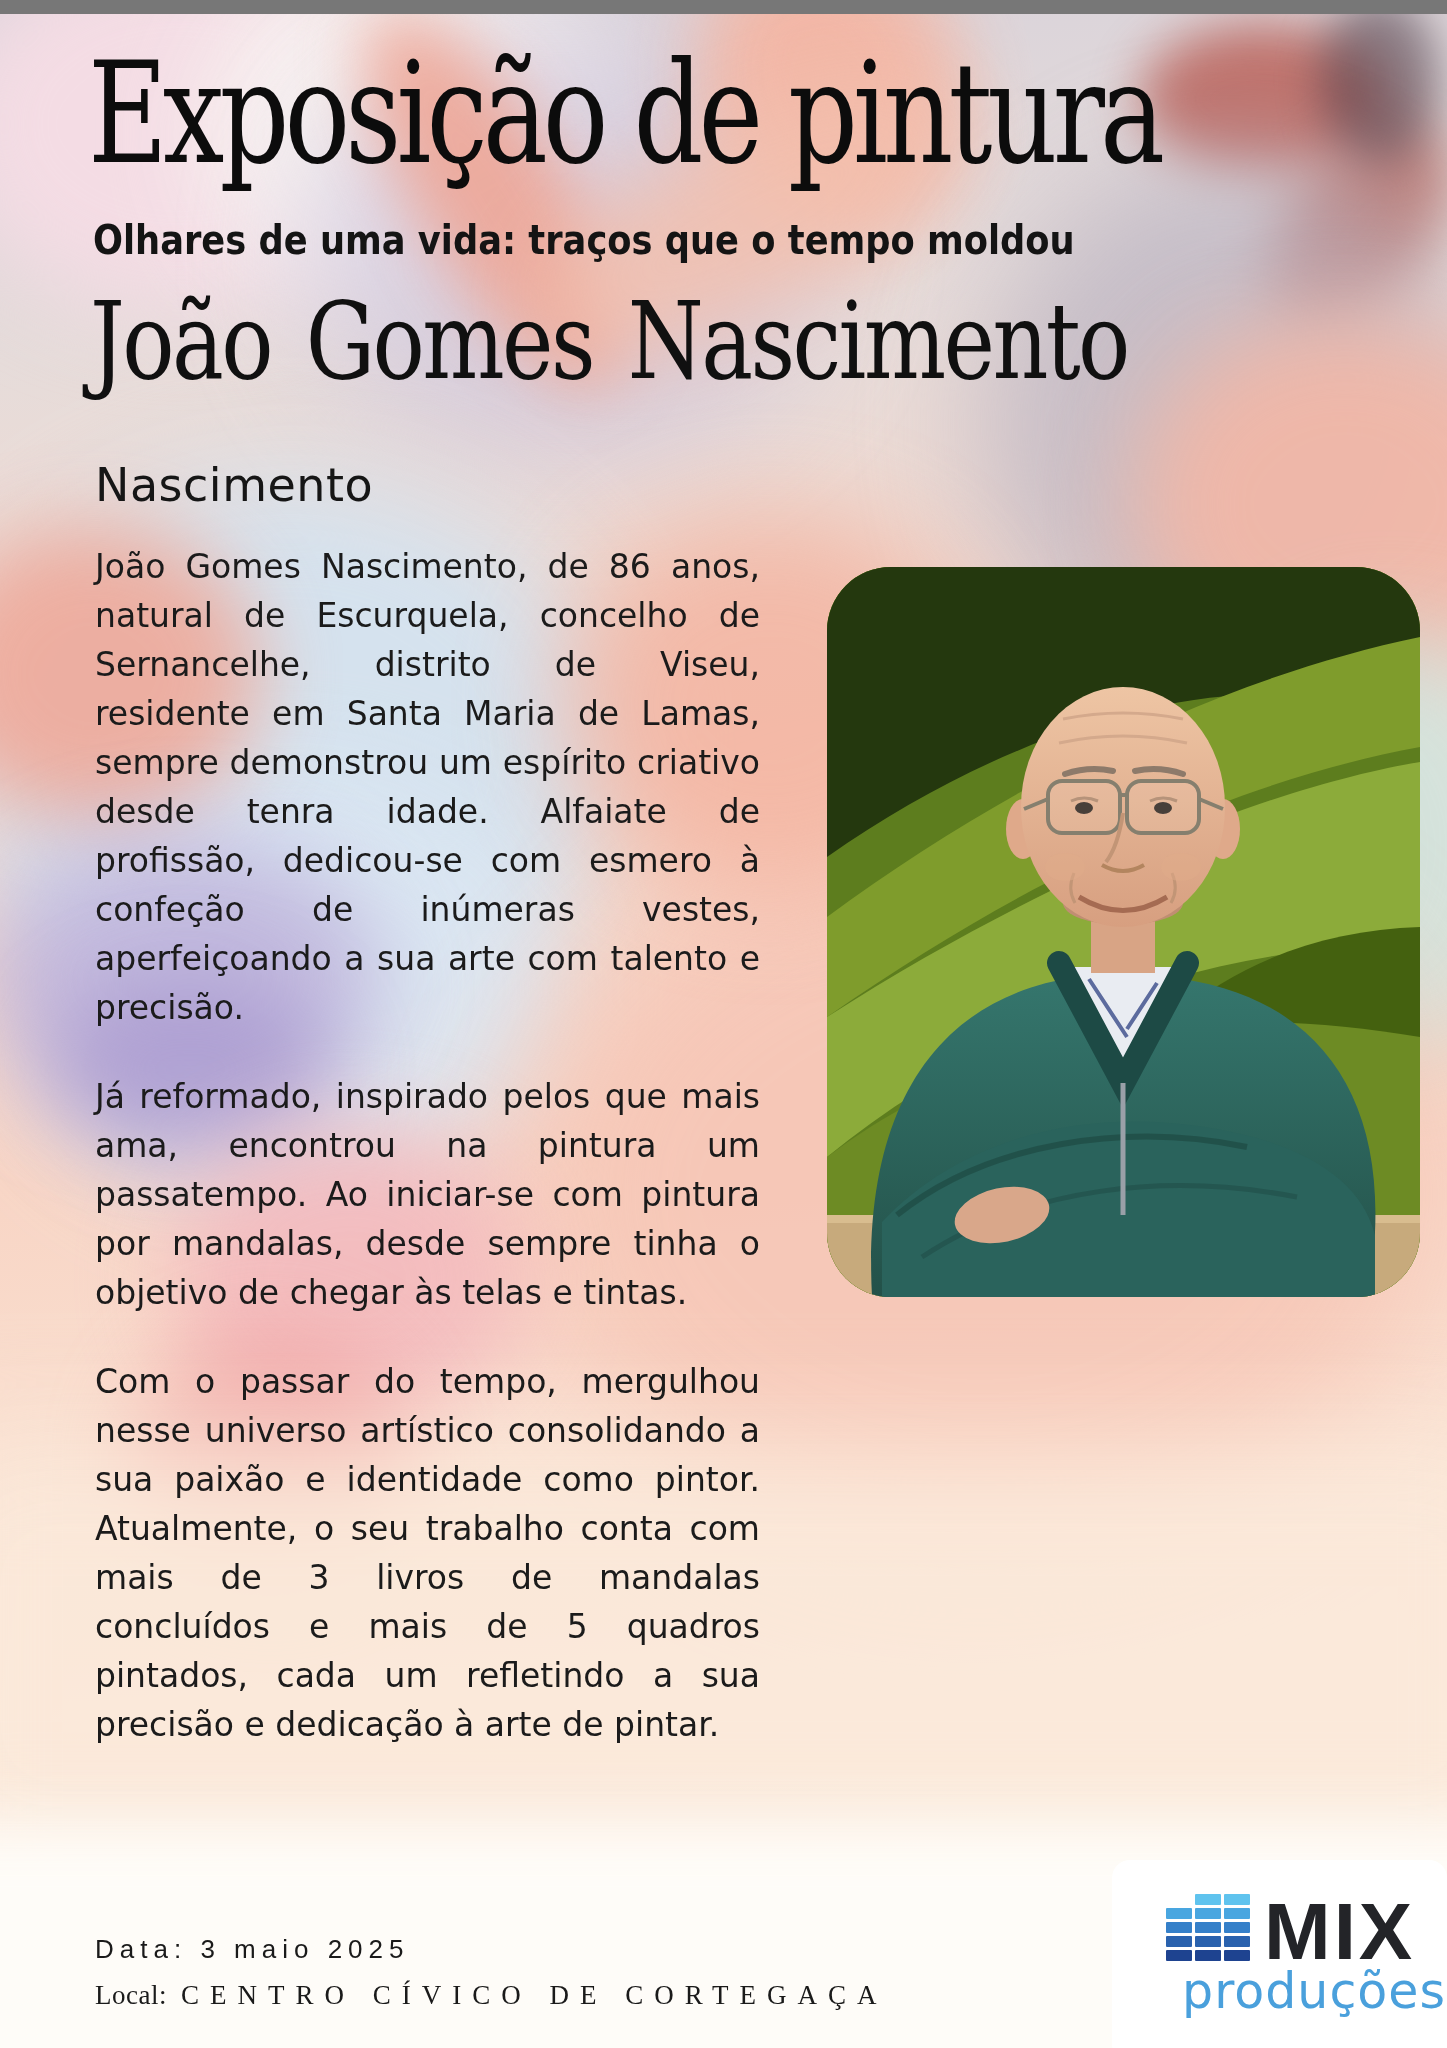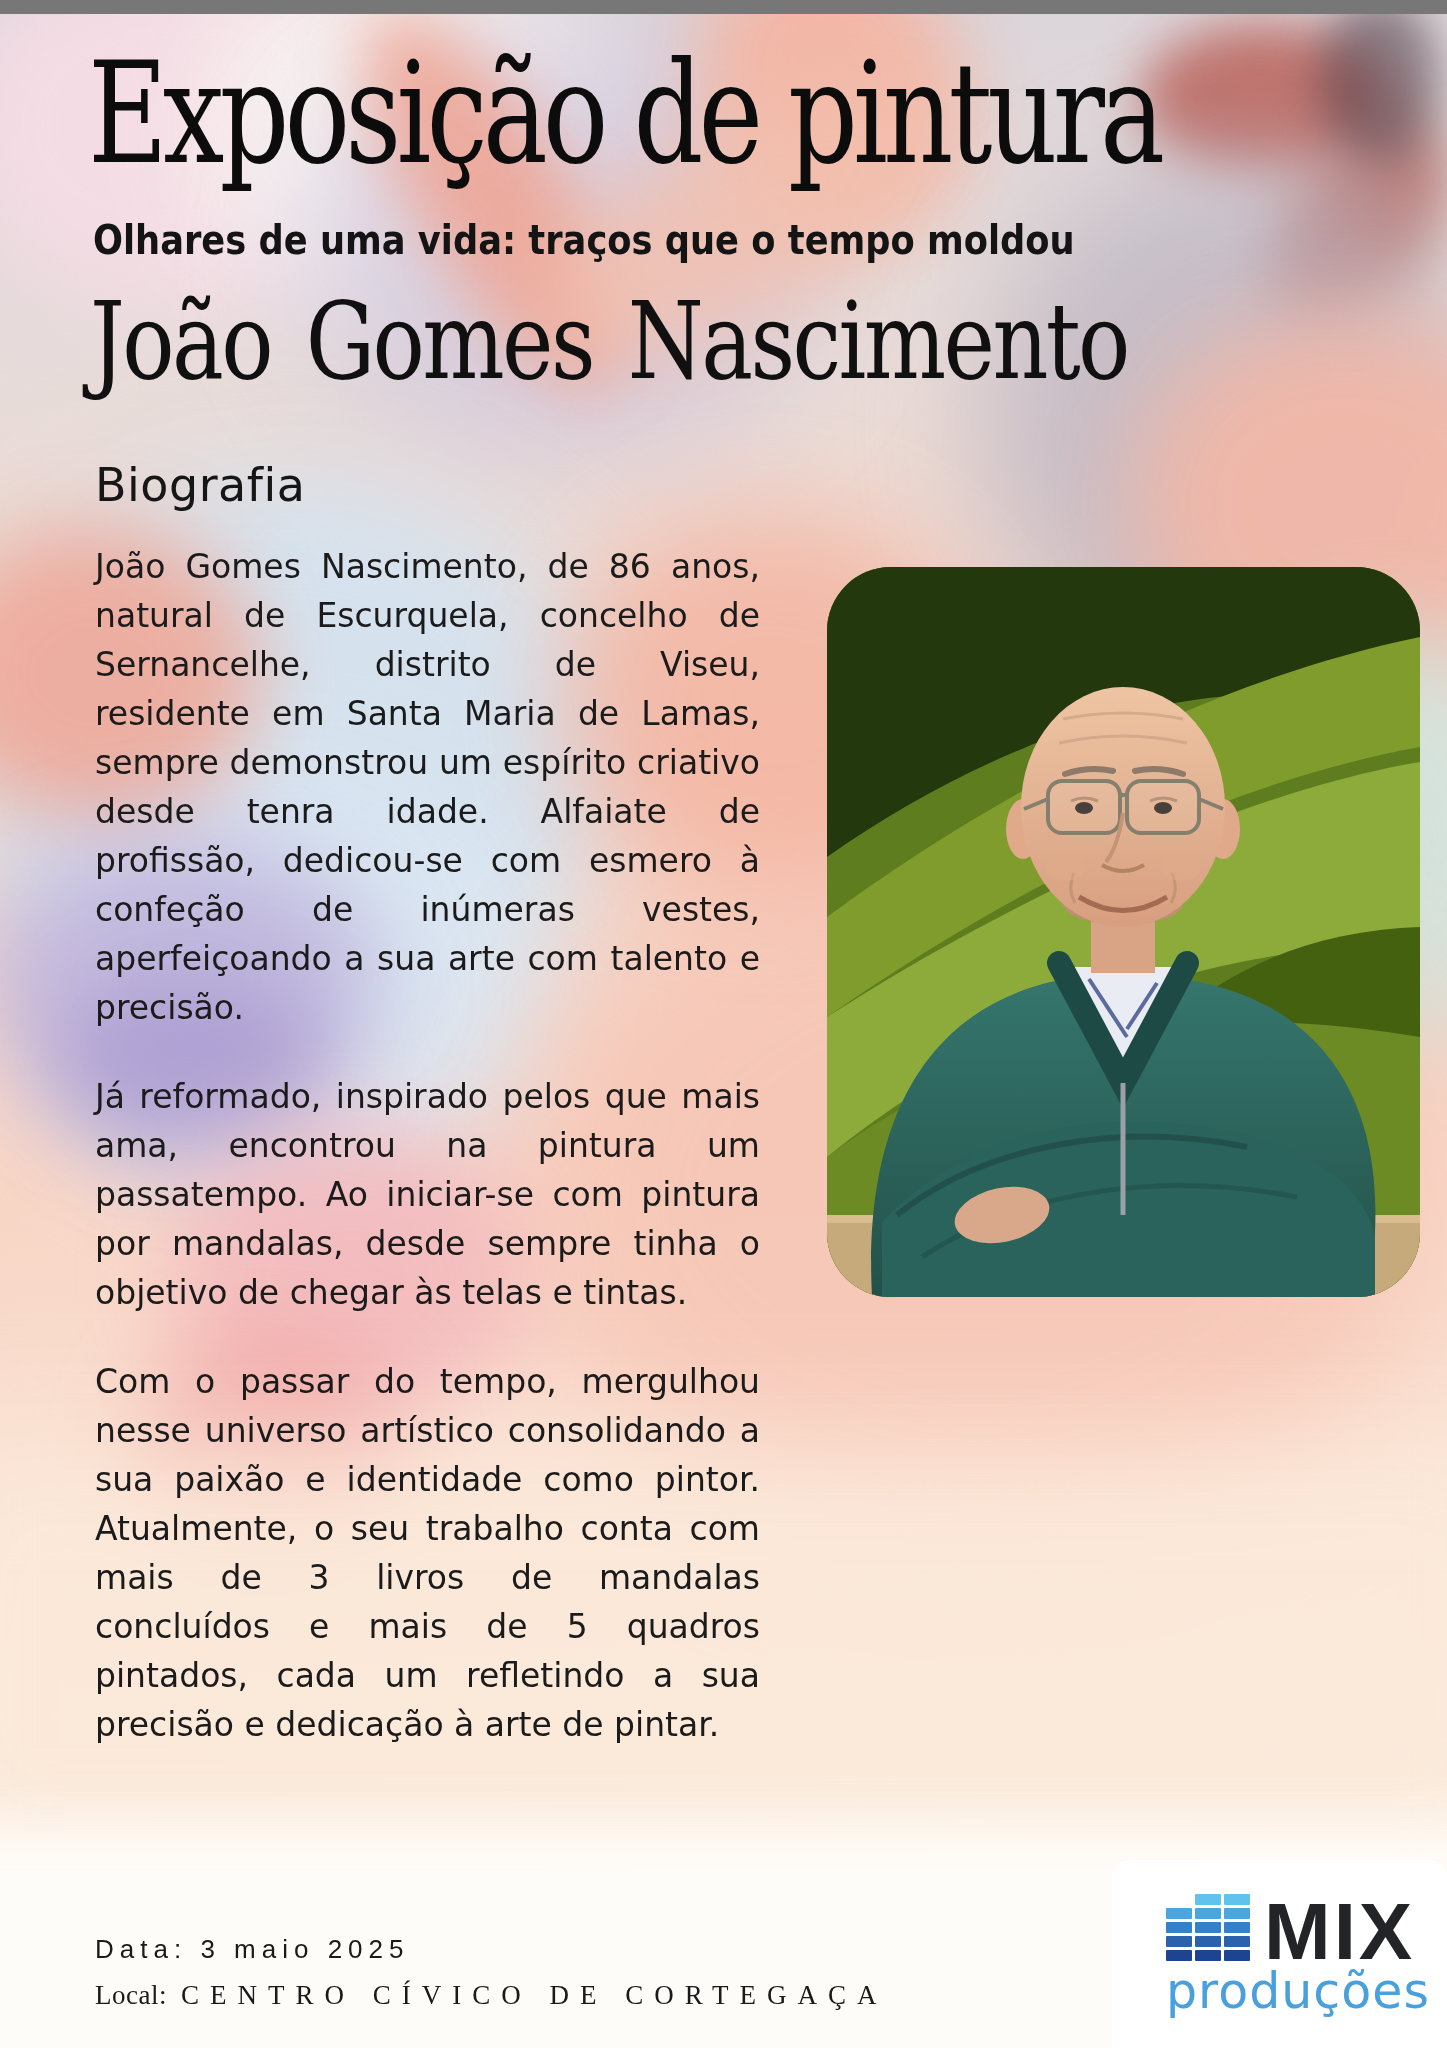--- a/index.html
+++ b/index.html
@@ -54,21 +54,21 @@
     position:absolute;left:95px;color:#1a1a1a;white-space:nowrap;
   }
   .footer-date{top:1920px;font-size:26px;letter-spacing:6px;font-family:Liberation Sans, sans-serif;}
   .footer-local{top:1966px;font-size:27px;font-family:Liberation Serif, serif;}
   .footer-local .loc-label{letter-spacing:0.5px;margin-right:14px;}
   .footer-local .loc-value{letter-spacing:11px;}
   .logo-box{
     position:absolute;left:1112px;top:1846px;width:335px;height:202px;
     background:#ffffff;border-radius:18px;filter:blur(0.5px);
   }
-  .logo{position:absolute;left:1166px;top:1880px;width:280px;}
+  .logo{position:absolute;left:1166px;top:1880px;width:280px;text-align:right;}
   .logo-row{display:flex;align-items:flex-end;}
   [data-name="equalizer-icon"]{
     display:grid;grid-template-columns:repeat(3,26px);
     grid-auto-rows:11px;gap:3px;margin-bottom:4px;
   }
   .eq-cell{border-radius:1px;}
   .logo-mix{
     font-family:"Liberation Sans",sans-serif;font-weight:bold;
     font-size:80px;line-height:0.82;color:#232428;letter-spacing:3px;margin-left:14px;
   }
@@ -105,21 +105,21 @@
     <div class="blob" data-name="paint-blob" style="left:170px;top:1110px;width:360px;height:310px;background:#f3b6bc;filter:blur(46px);opacity:.8;"></div>
     <div class="blob" data-name="paint-blob" style="left:130px;top:1320px;width:280px;height:250px;background:#ee9b9b;filter:blur(42px);opacity:.6;"></div>
     <div class="blob" data-name="paint-blob" style="left:-80px;top:1430px;width:1620px;height:420px;background:#fbe9da;filter:blur(60px);opacity:.95;border-radius:0;"></div>
     <div class="blob" data-name="paint-blob" style="left:-80px;top:1810px;width:1620px;height:300px;background:#fefcf8;filter:blur(30px);border-radius:0;"></div>
   </div>
 
   <div class="title" data-name="poster-title">Exposição de pintura</div>
   <div class="subtitle" data-name="poster-subtitle">Olhares de uma vida: traços que o tempo moldou</div>
   <div class="artist-name" data-name="artist-name">João Gomes Nascimento</div>
 
-  <div class="bio-heading" data-name="biography-heading">Biografia</div>
+  <div class="bio-heading" data-name="biography-heading">Nascimento</div>
   <div class="bio-text" data-name="biography-text">
     <p data-name="biography-paragraph">João Gomes Nascimento, de 86 anos, natural de Escurquela, concelho de Sernancelhe, distrito de Viseu, residente em Santa Maria de Lamas, sempre demonstrou um espírito criativo desde tenra idade. Alfaiate de profissão, dedicou-se com esmero à confeção de inúmeras vestes, aperfeiçoando a sua arte com talento e precisão.</p>
     <p data-name="biography-paragraph">Já reformado, inspirado pelos que mais ama, encontrou  na pintura um passatempo. Ao iniciar-se com pintura por mandalas, desde sempre tinha o objetivo de chegar às telas e tintas.</p>
     <p data-name="biography-paragraph">Com o passar do tempo, mergulhou nesse universo artístico consolidando a sua paixão e identidade como pintor. Atualmente, o seu trabalho conta com mais de 3 livros de mandalas concluídos e mais de 5 quadros pintados, cada um refletindo  a sua precisão e dedicação à arte de pintar.</p>
   </div>
 
   <div class="portrait" data-name="portrait-photo">
     <svg width="593" height="730" viewBox="0 0 593 730" xmlns="http://www.w3.org/2000/svg" role="img" data-name="portrait-photo-illustration">
       <defs>
         <linearGradient id="skin" x1="0" y1="0" x2="0" y2="1">

